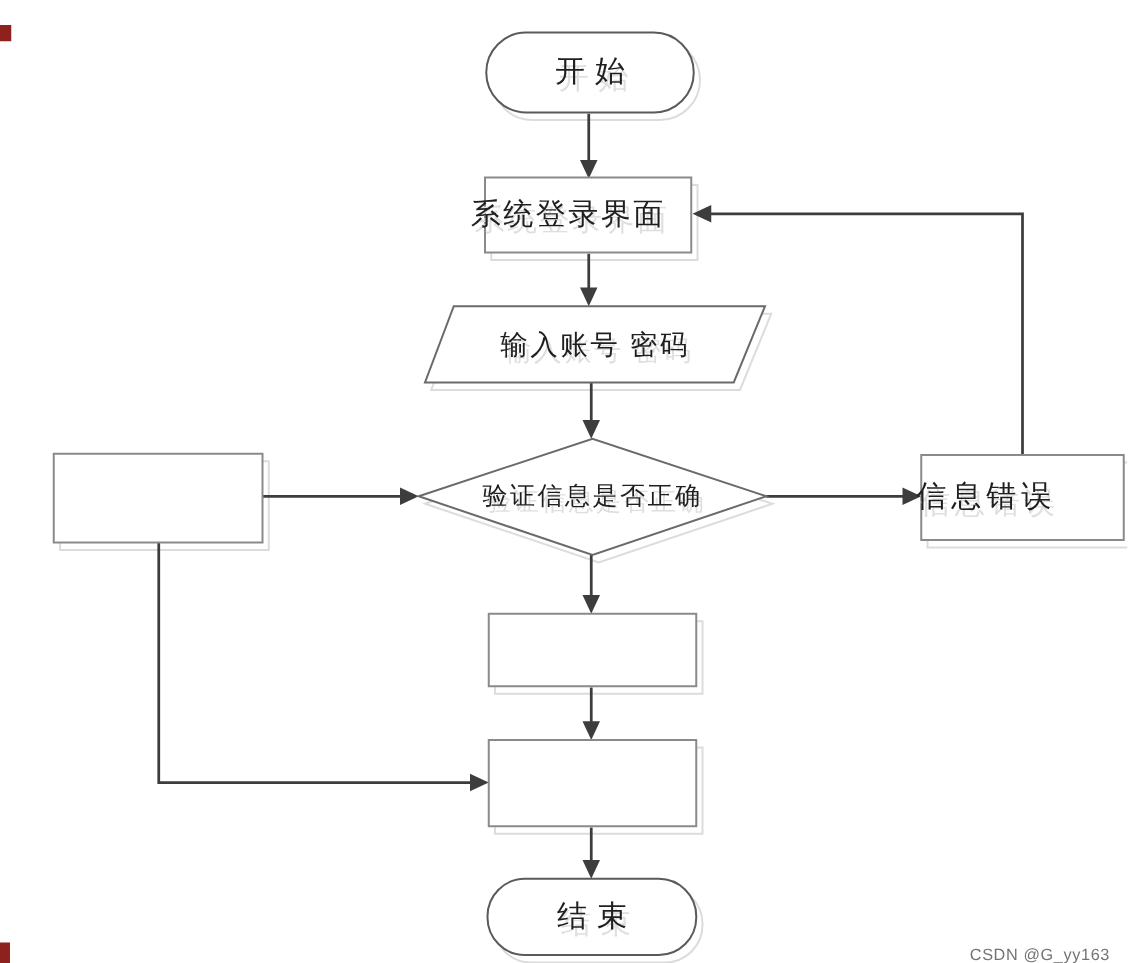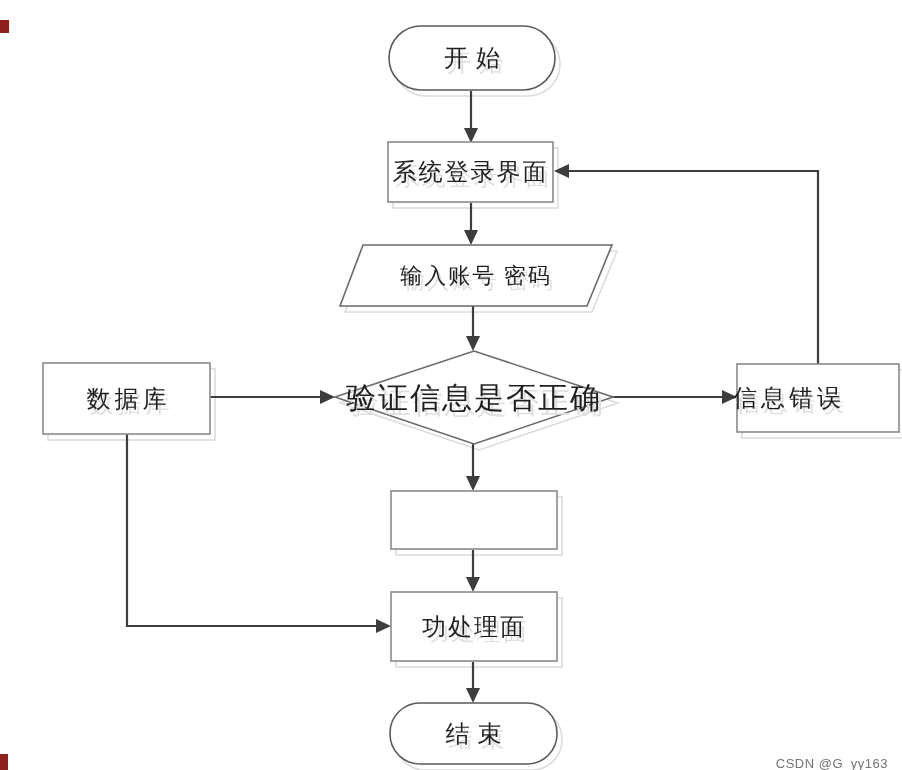--- a/index.html
+++ b/index.html
@@ -99,34 +99,32 @@
       <rect x="43" y="349" width="167" height="71" stroke="#8a8a8a"></rect>
       <rect x="737" y="350" width="162" height="68" stroke="#8a8a8a"></rect>
       <rect x="391" y="477" width="166" height="58" stroke="#8a8a8a"></rect>
       <rect x="391" y="578" width="166" height="69" stroke="#8a8a8a"></rect>
       <rect x="390" y="689" width="167" height="61" rx="30" stroke="#5a5a5a"></rect>
     </g>
   </svg>
 
   <div class="label wide" style="left:389px;top:12px;width:166px;height:64px;">开始</div>
 
-  <div class="label" style="left:388px;top:128px;width:165px;height:60px;">系统登录界面</div>
+  <div class="label" style="left:372px;top:128px;width:165px;height:60px;">系统登录界面</div>
 
   <div class="label io" style="left:340px;top:231px;width:272px;height:61px;">
     <span>输入账号 密码</span>
   </div>
 
-  <div class="label" style="left:335px;top:337px;width:278px;height:93px;font-size:30px;">验证信息是否正确</div>
+  <div class="label" style="left:335px;top:337px;width:278px;height:93px;font-size:20px;">验证信息是否正确</div>
 
-  <div class="label" style="left:43px;top:349px;width:167px;height:71px;letter-spacing:4px;text-indent:4px;">数据库</div>
 
   <div class="label" style="left:706px;top:350px;width:162px;height:68px;letter-spacing:4px;text-indent:4px;">信息错误</div>
 
 
-  <div class="label" style="left:391px;top:578px;width:166px;height:69px;">功处理面</div>
 
   <div class="label wide" style="left:390px;top:689px;width:167px;height:61px;">结束</div>
 
   <div class="watermark">CSDN @G_yy163</div>
 
   <div class="edge-mark top"></div>
   <div class="edge-mark bottom"></div>
 
 </div>
 

